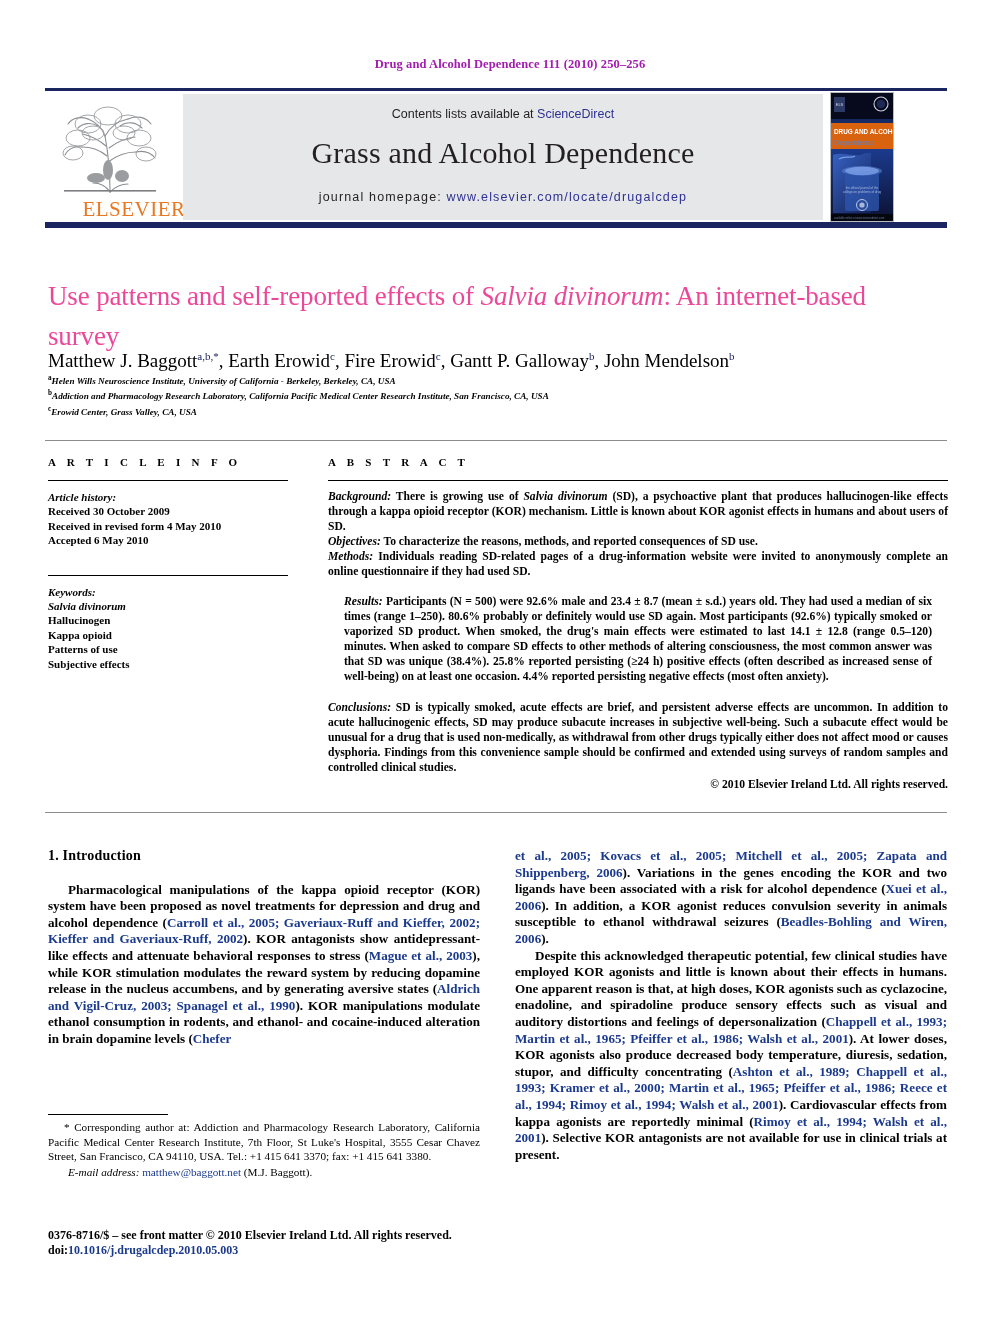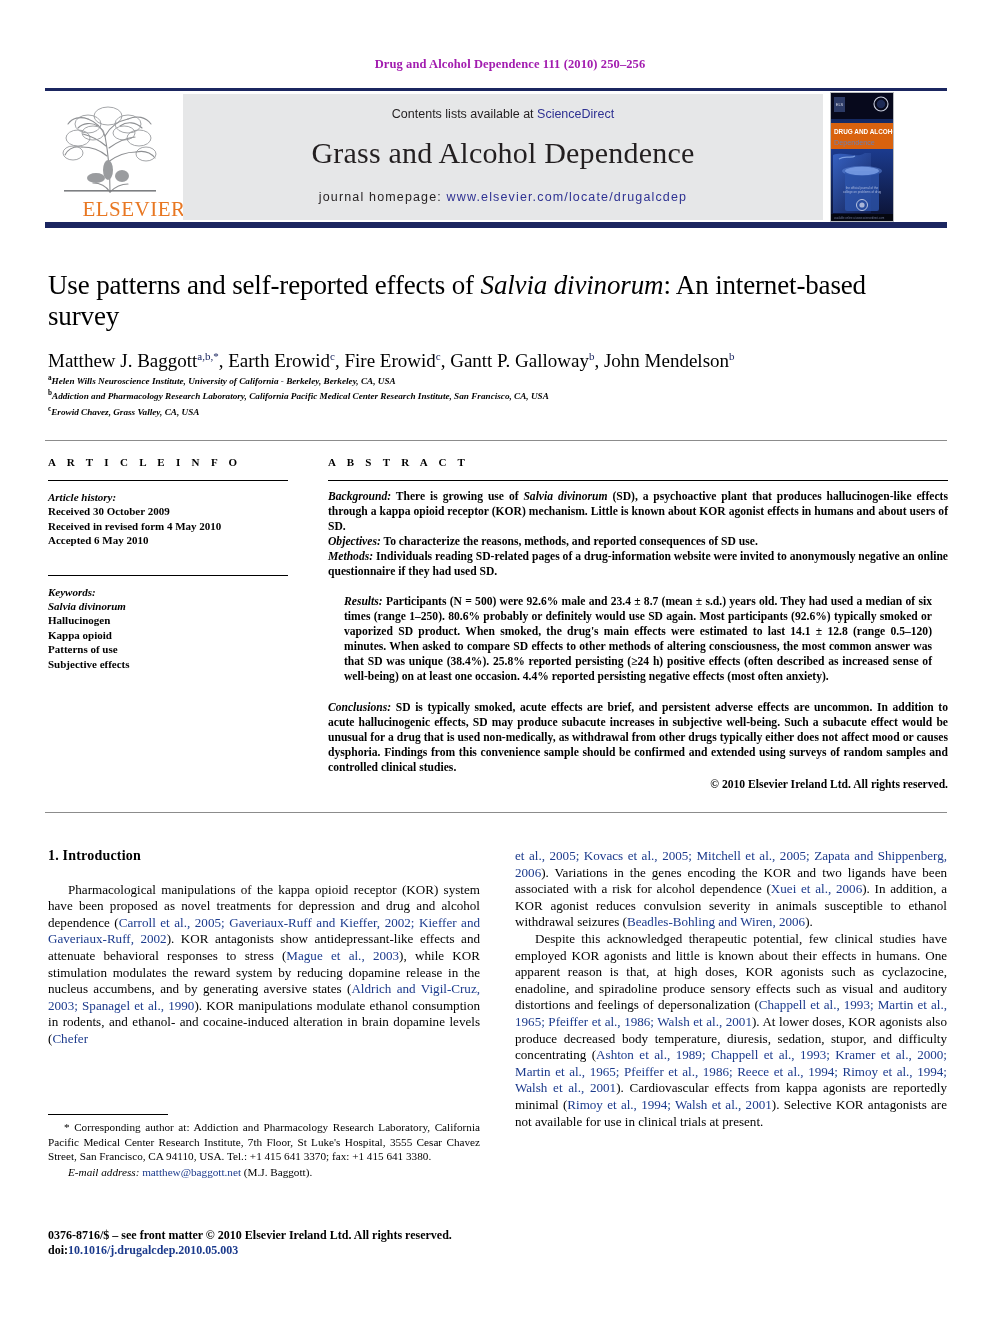--- a/index.html
+++ b/index.html
@@ -107,26 +107,26 @@
     width: 62px; height: 128px;
     border: 1px solid #b9bcbf;
     background: #0a0e27;
     overflow: hidden;
   }
   .cover-img { position:absolute; left:0; top:0; }
 
   
   .title {
     position: absolute;
-    left: 48px; top: 270px;
+    left: 48px; top: 276px;
     width: 895px;
     font-family: "Liberation Serif", serif;
     font-size: 27px;
-    line-height: 31px;
-    color: #000000;
+    line-height: 40px;
+    color: #ec4899;
     letter-spacing: -.15px;
   }
   .title i { font-style: italic; }
 
   .authors {
     position: absolute;
     left: 48px; top: 344px;
     width: 895px;
     font-family: "Liberation Serif", serif;
     font-size: 19px;
@@ -239,21 +239,21 @@
   .col.left  { left: 48px; }
   .col.right { left: 515px; }
 
   .h2 {
     font-family: "Liberation Serif", serif;
     font-weight: bold;
     font-size: 14px;
     letter-spacing: .2px;
     margin: 0 0 17px 0;
   }
-  .para { margin: 0; text-indent: 20px; }
+  .para { margin: 0; text-indent: 20px; font-weight: bold; }
   .para + .para { margin-top: 0; }
   .ref { color: #1b3a8c; }
 
   
   .foot-rule {
     position: absolute;
     left: 48px; top: 1114px;
     width: 120px; height: 1px;
     background: #000;
   }
@@ -385,21 +385,21 @@
 
   <div class="title">
     <span>Use patterns and self-reported effects of </span><i>Salvia divinorum</i><span>: An internet-based survey</span>
   </div>
 
   <div class="authors"><span>Matthew J. Baggott</span><sup>a,b,*</sup><span>, </span><span>Earth Erowid</span><sup>c</sup><span>, </span><span>Fire Erowid</span><sup>c</sup><span>, </span><span>Gantt P. Galloway</span><sup>b</sup><span>, </span><span>John Mendelson</span><sup>b</sup></div>
 
   <div class="affils">
       <div><sup>a</sup><span>Helen Wills Neuroscience Institute, University of California - Berkeley, Berkeley, CA, USA</span></div>
       <div><sup>b</sup><span>Addiction and Pharmacology Research Laboratory, California Pacific Medical Center Research Institute, San Francisco, CA, USA</span></div>
-      <div><sup>c</sup><span>Erowid Chavez, Grass Valley, CA, USA</span></div>
+      <div><sup>c</sup><span>Erowid Center, Grass Valley, CA, USA</span></div>
     </div>
 
   <div class="rule-infotop"></div>
   <div class="rule-infobot"></div>
 
   <div class="info-col">
     <div class="sechead">A R T I C L E   I N F O</div>
     <div class="thin-rule wide"></div>
     <div class="info-body">
       <div class="lbl">Article history:</div>
@@ -427,21 +427,21 @@
     <div class="sechead">A B S T R A C T</div>
     <div class="thin-rule abs"></div>
     <div class="abs-body">
       <p style="margin:0">
         <span class="lbl">Background:</span><span> There is growing use of <i>Salvia divinorum</i> (SD), a psychoactive plant that produces hallucinogen-like effects through a kappa opioid receptor (KOR) mechanism. Little is known about KOR agonist effects in humans and about users of SD.</span>
       </p>
       <p style="margin:0">
         <span class="lbl">Objectives:</span><span> To characterize the reasons, methods, and reported consequences of SD use.</span>
       </p>
       <p style="margin:0">
-        <span class="lbl">Methods:</span><span> Individuals reading SD-related pages of a drug-information website were invited to anonymously negative an online questionnaire if they had used SD.</span>
+        <span class="lbl">Methods:</span><span> Individuals reading SD-related pages of a drug-information website were invited to anonymously complete an online questionnaire if they had used SD.</span>
       </p>
       <p style="margin:16px">
         <span class="lbl">Results:</span><span> Participants (N = 500) were 92.6% male and 23.4 ± 8.7 (mean ± s.d.) years old. They had used a median of six times (range 1–250). 80.6% probably or definitely would use SD again. Most participants (92.6%) typically smoked or vaporized SD product. When smoked, the drug's main effects were estimated to last 14.1 ± 12.8 (range 0.5–120) minutes. When asked to compare SD effects to other methods of altering consciousness, the most common answer was that SD was unique (38.4%). 25.8% reported persisting (≥24 h) positive effects (often described as increased sense of well-being) on at least one occasion. 4.4% reported persisting negative effects (most often anxiety).</span>
       </p>
       <p style="margin:0">
         <span class="lbl">Conclusions:</span><span> SD is typically smoked, acute effects are brief, and persistent adverse effects are uncommon. In addition to acute hallucinogenic effects, SD may produce subacute increases in subjective well-being. Such a subacute effect would be unusual for a drug that is used non-medically, as withdrawal from other drugs typically either does not affect mood or causes dysphoria. Findings from this convenience sample should be confirmed and extended using surveys of random samples and controlled clinical studies.</span>
       </p>
       <div class="copyright">© 2010 Elsevier Ireland Ltd. All rights reserved.</div>
     </div>
   </div>

